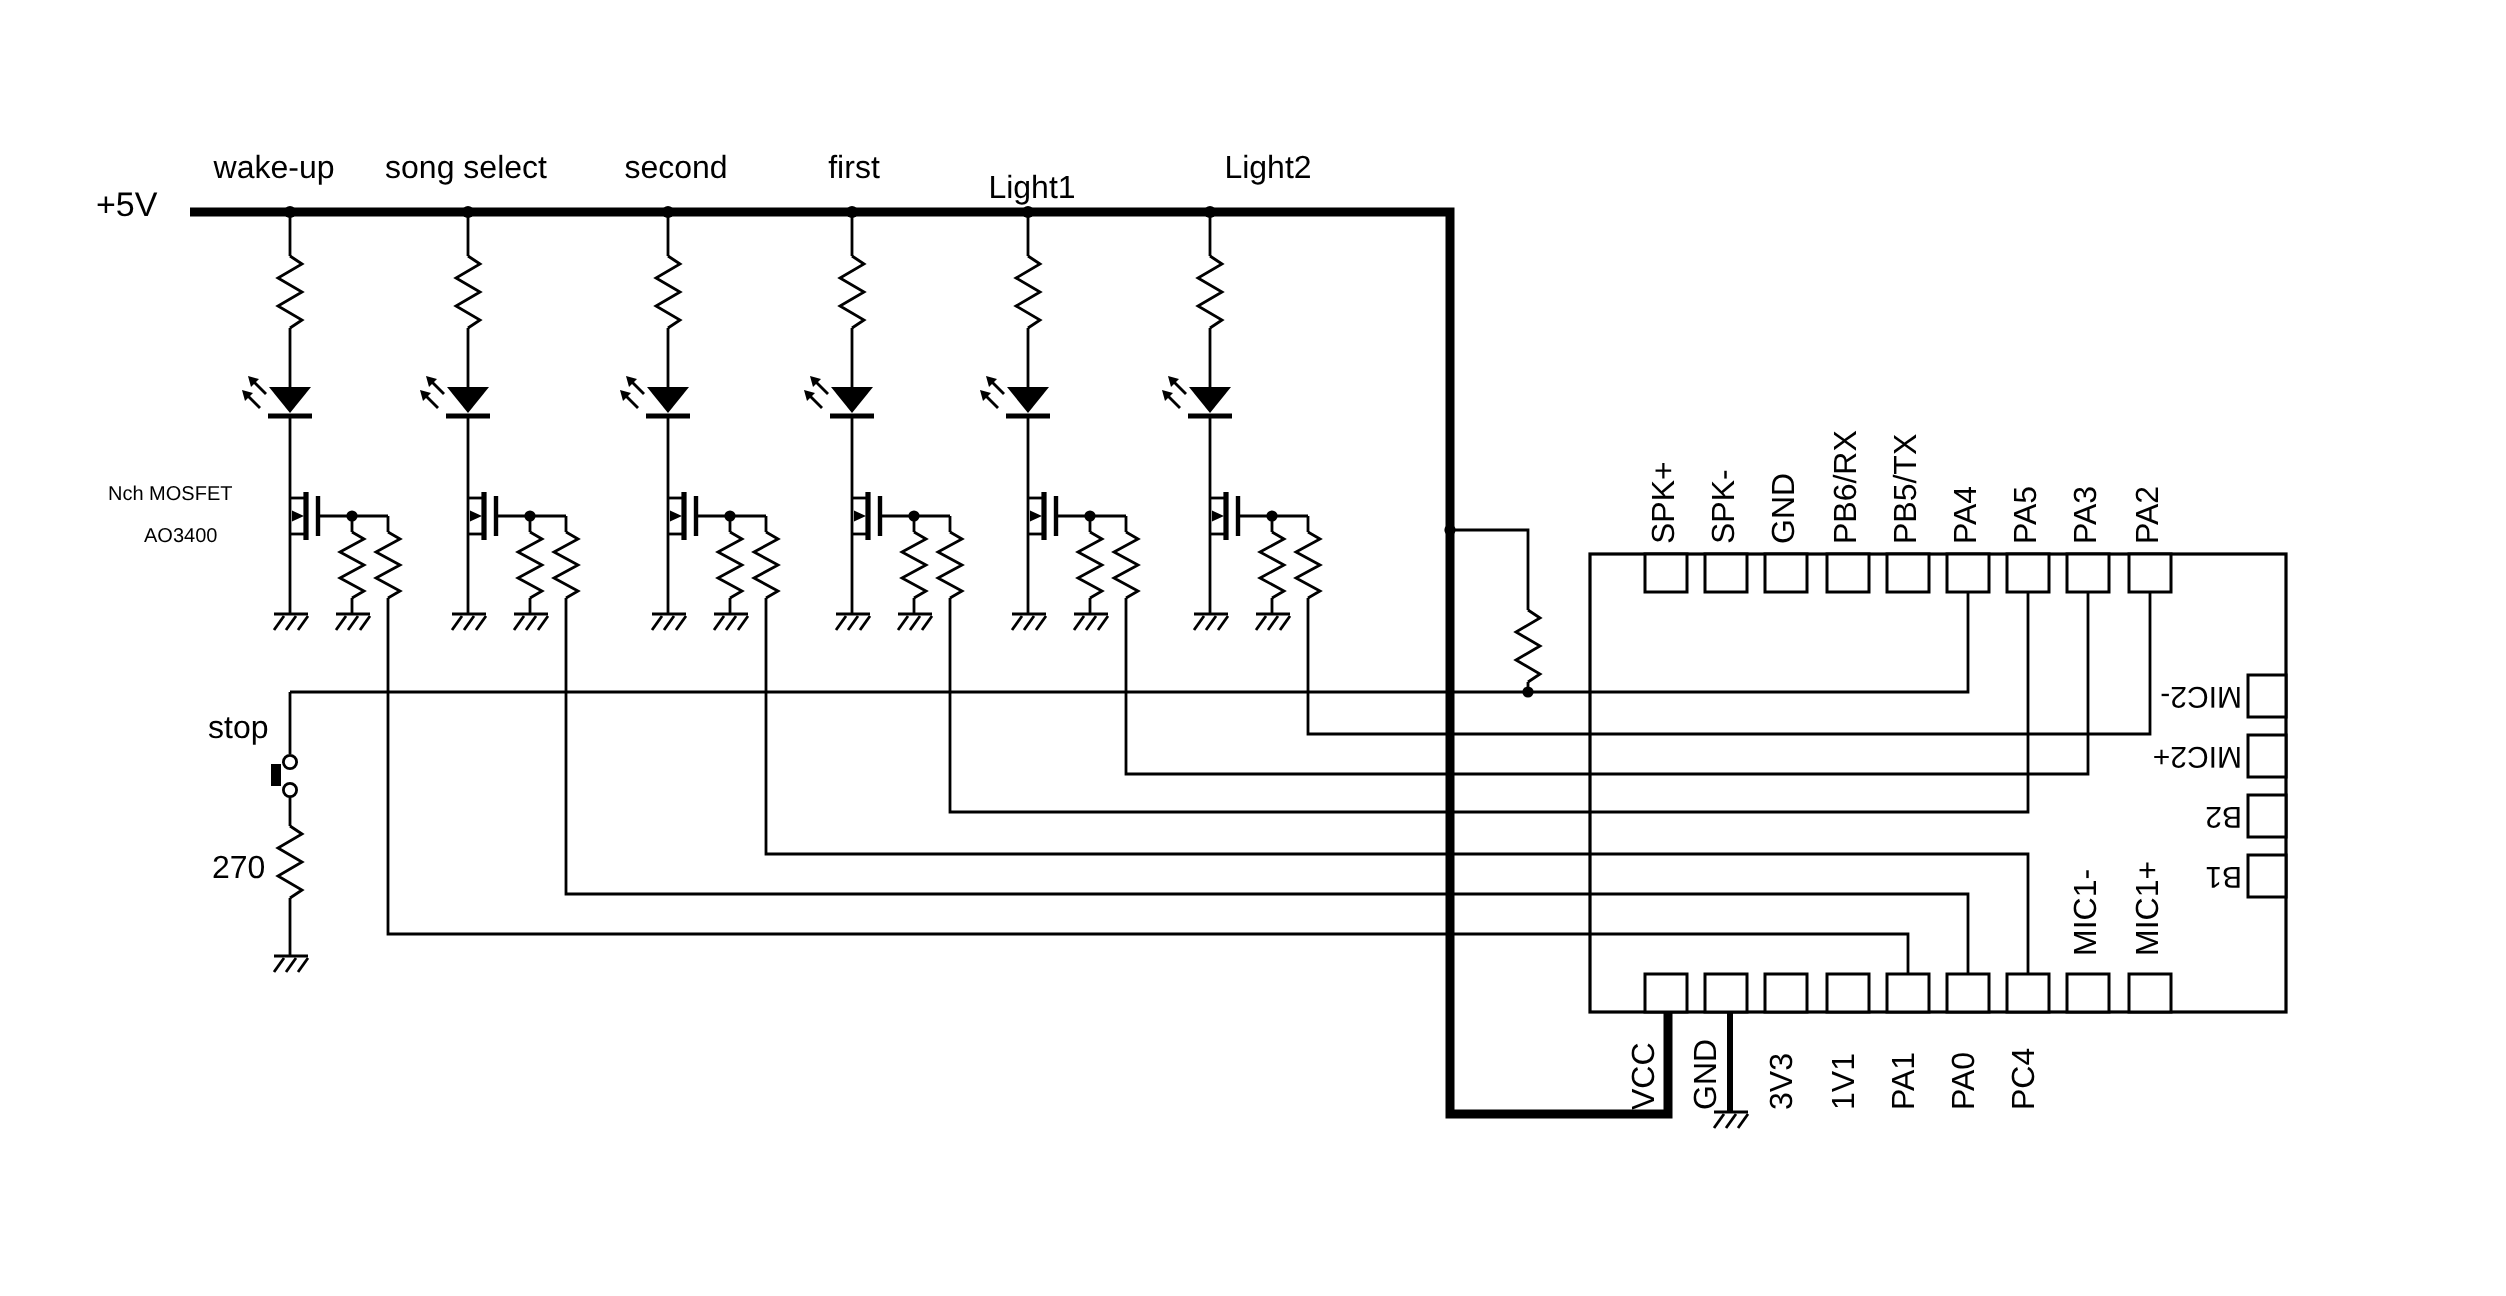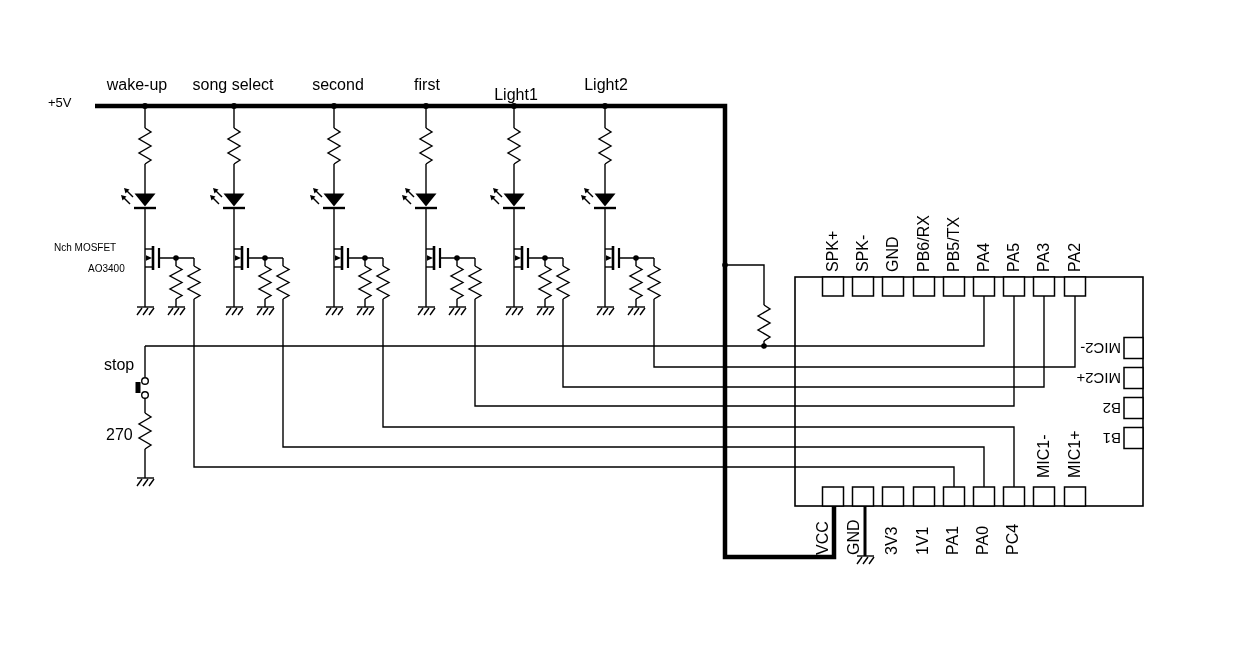--- a/index.html
+++ b/index.html
@@ -125,31 +125,31 @@
       <rect x="1003.5" y="487" width="21" height="19"></rect>
       <rect x="1033.5" y="487" width="21" height="19"></rect>
       <rect x="1064.5" y="487" width="21" height="19"></rect>
       <rect x="1124" y="337.5" width="19" height="21"></rect>
       <rect x="1124" y="367.5" width="19" height="21"></rect>
       <rect x="1124" y="397.5" width="19" height="21"></rect>
       <rect x="1124" y="427.5" width="19" height="21"></rect>
     </g>
   </svg>
 
-  <div class="lbl" style="left:48px;top:95px;font-size:13px;">+5V</div>
+  <div class="lbl" style="left:48px;top:95px;font-size:17px;">+5V</div>
 
   <div class="lbl chlbl" style="left:137px;top:77px;text-align:center;">wake-up</div>
   <div class="lbl chlbl" style="left:233px;top:77px;">song select</div>
   <div class="lbl chlbl" style="left:338px;top:77px;">second</div>
   <div class="lbl chlbl" style="left:427px;top:77px;">first</div>
   <div class="lbl chlbl" style="left:516px;top:77px;margin-top:10px;">Light1</div>
-  <div class="lbl chlbl" style="left:606px;top:77px;">Light2</div>
+  <div class="lbl chlbl" style="left:634px;top:77px;">Light2</div>
 
   <div class="lbl small" style="left:54px;top:240px;">Nch MOSFET</div>
-  <div class="lbl small" style="left:72px;top:261px;margin-left:16px;">AO3400</div>
+  <div class="lbl small" style="left:72px;top:261px;">AO3400</div>
 
   <div class="lbl" style="left:104px;top:357px;">stop</div>
   <div class="lbl" style="left:106px;top:427px;">270</div>
 
 
   <div class="vl" style="left:825px;top:272px;">SPK+</div>
   <div class="vl" style="left:855px;top:272px;">SPK-</div>
   <div class="vl" style="left:885px;top:272px;">GND</div>
   <div class="vl" style="left:916px;top:272px;">PB6/RX</div>
   <div class="vl" style="left:946px;top:272px;">PB5/TX</div>

